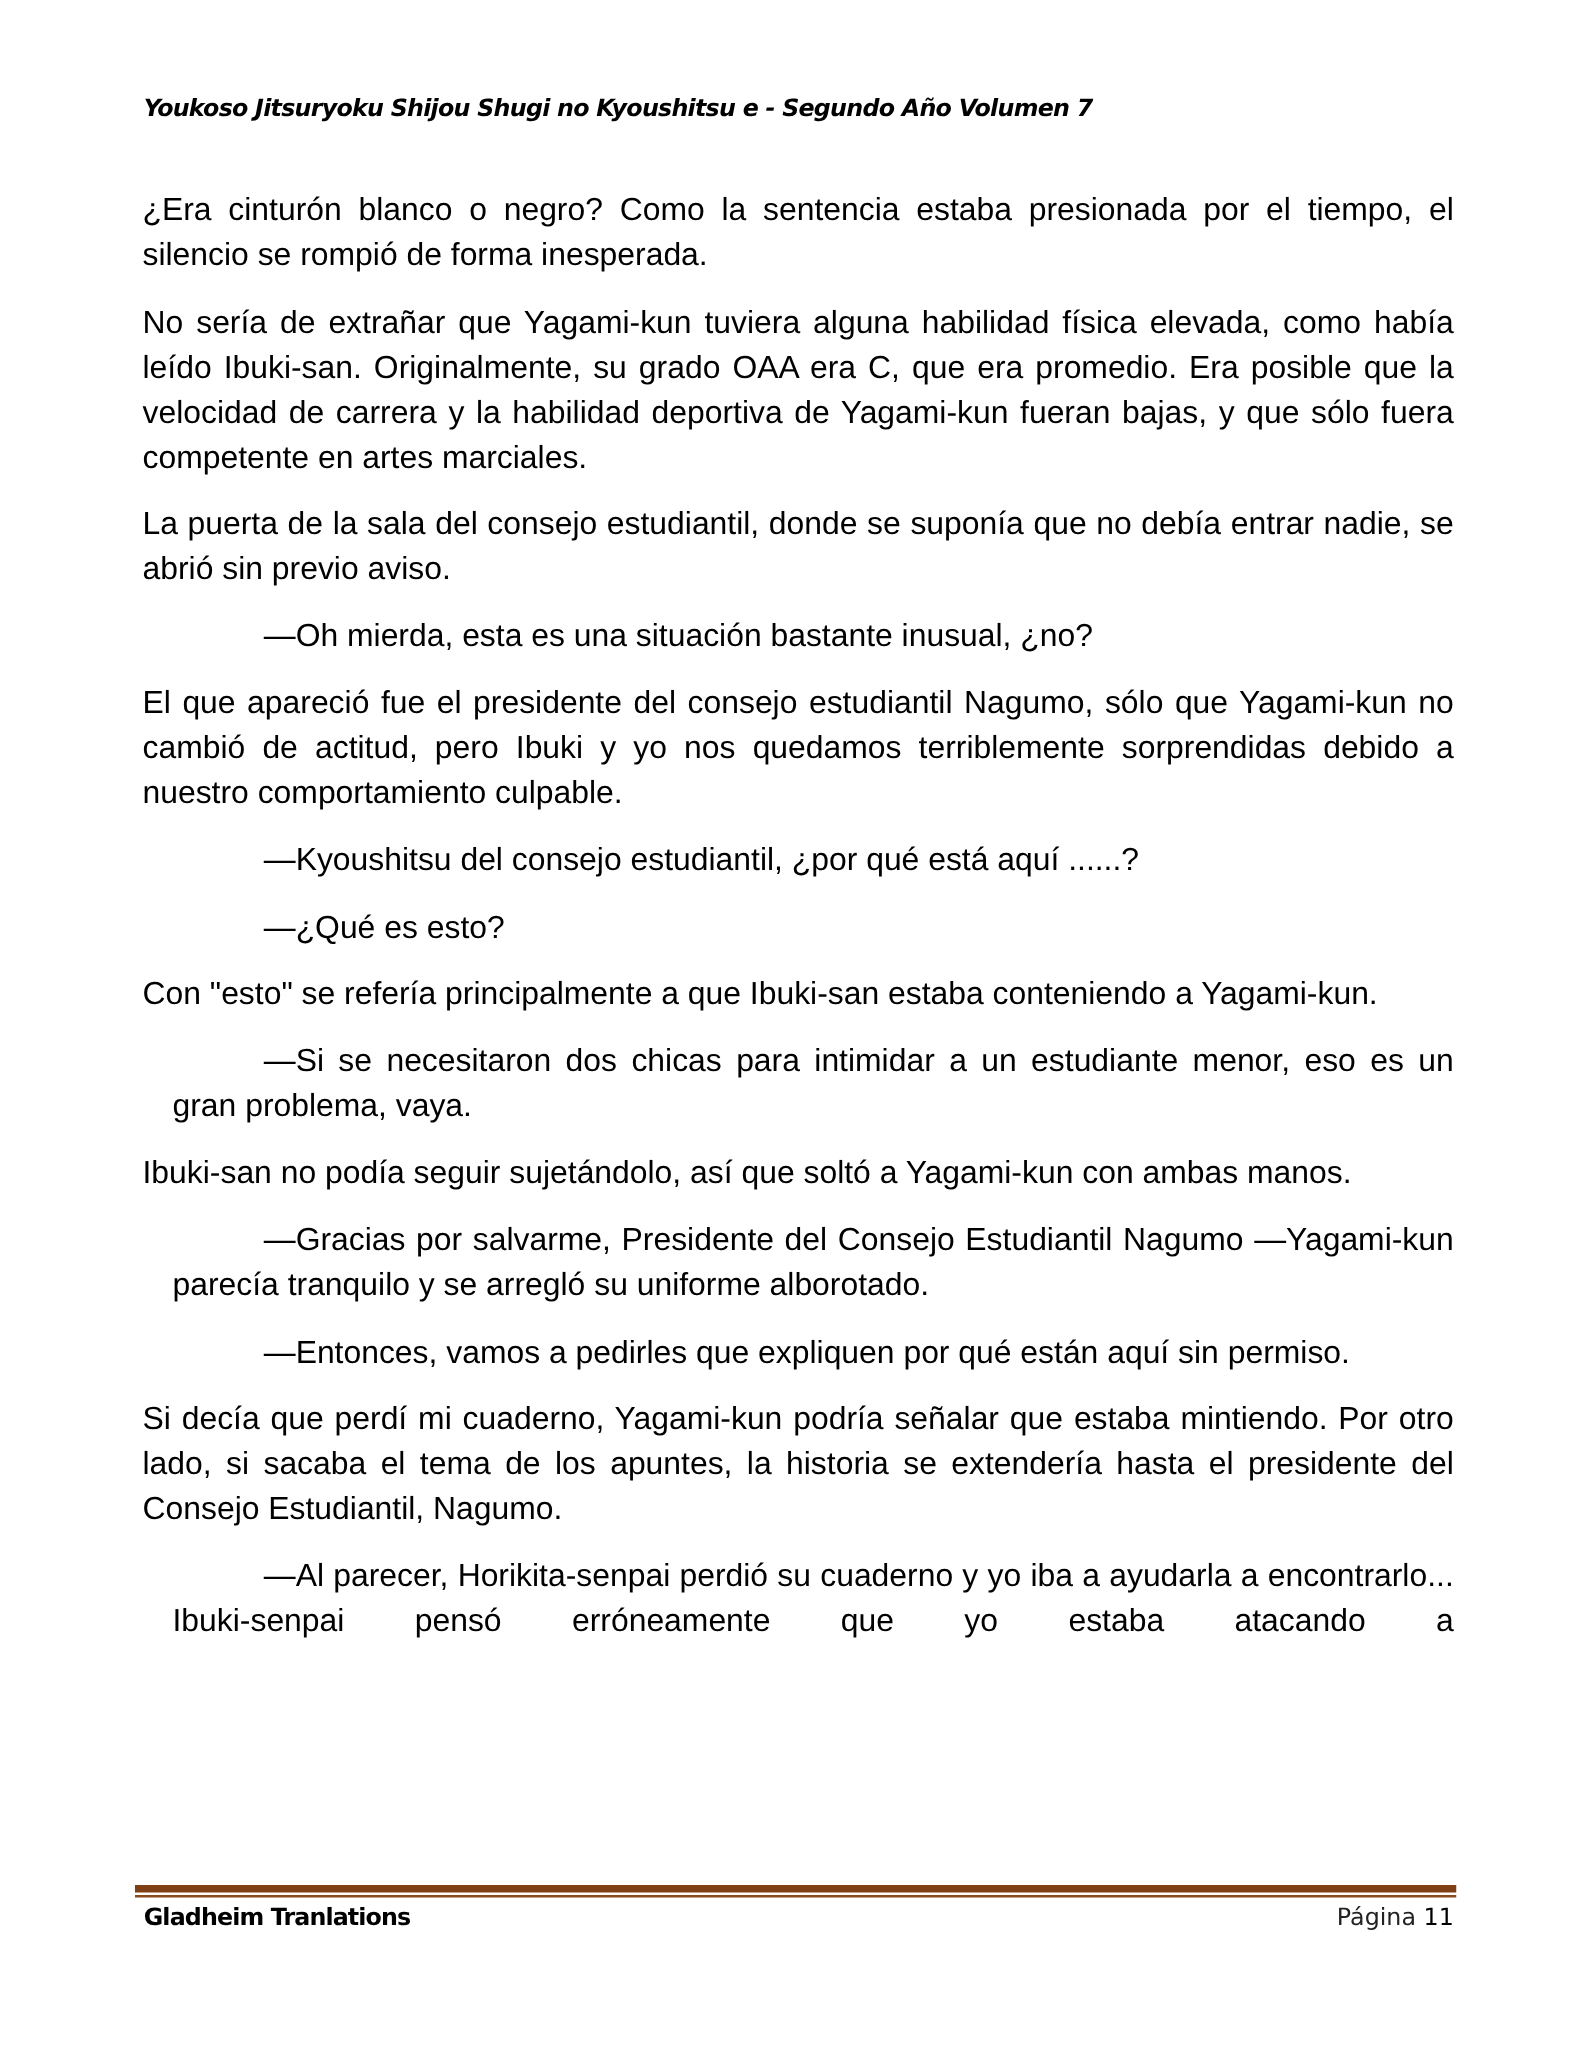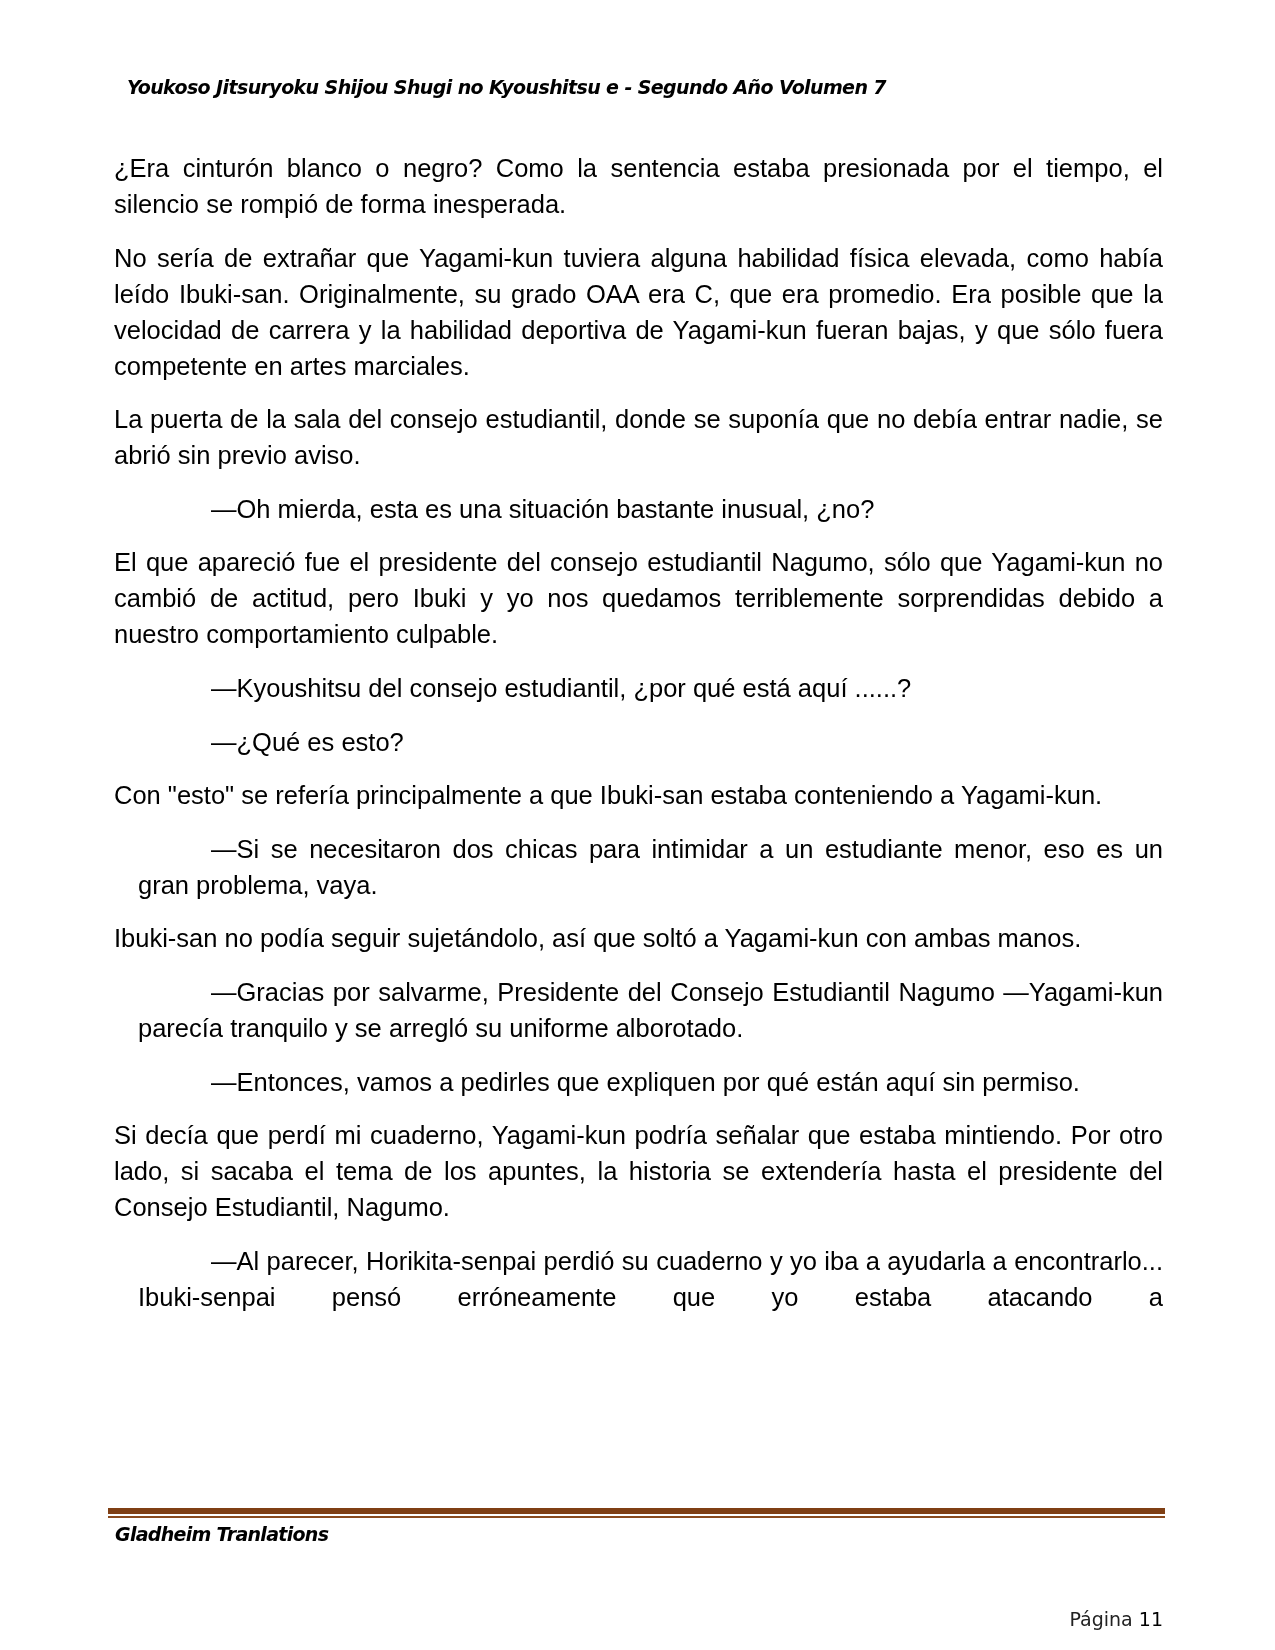--- a/index.html
+++ b/index.html
@@ -9,21 +9,21 @@
     }
     body {
       width: 1275px;
       height: 1650px;
       position: relative;
       overflow: hidden;
       color: #000000;
     }
     .page-header {
       position: absolute;
-      left: 127px;
+      left: 115px;
       top: 74px;
       font-family: "DejaVu Sans", sans-serif;
       font-weight: bold;
       font-style: italic;
       font-size: 19px;
       letter-spacing: -0.6px;
       white-space: nowrap;
       line-height: 26px;
     }
     .body-text {
@@ -67,30 +67,29 @@
       width: 100%;
       height: 1.5px;
       background: #8a4a1e;
     }
     .footer-left {
       position: absolute;
       left: 115px;
       top: 1521px;
       font-family: "DejaVu Sans", sans-serif;
       font-weight: bold;
-      font-style: italic;
       font-size: 19px;
       letter-spacing: -0.7px;
       line-height: 26px;
       white-space: nowrap;
     }
     .footer-right {
       position: absolute;
       right: 112px;
-      top: 1606px;
+      top: 1521px;
       font-family: "DejaVu Sans", sans-serif;
       font-size: 19px;
       line-height: 26px;
       white-space: nowrap;
       color: #222222;
     }
     .footer-right .num {
       color: #000000;
     }
   </style>

